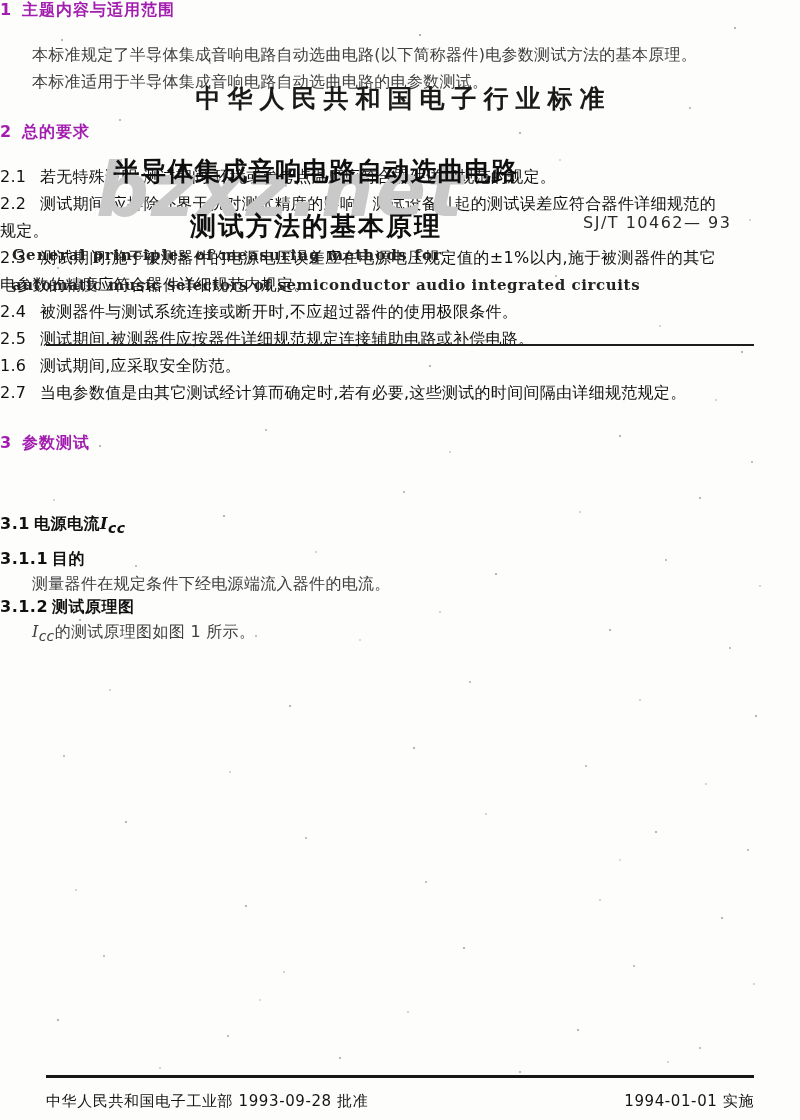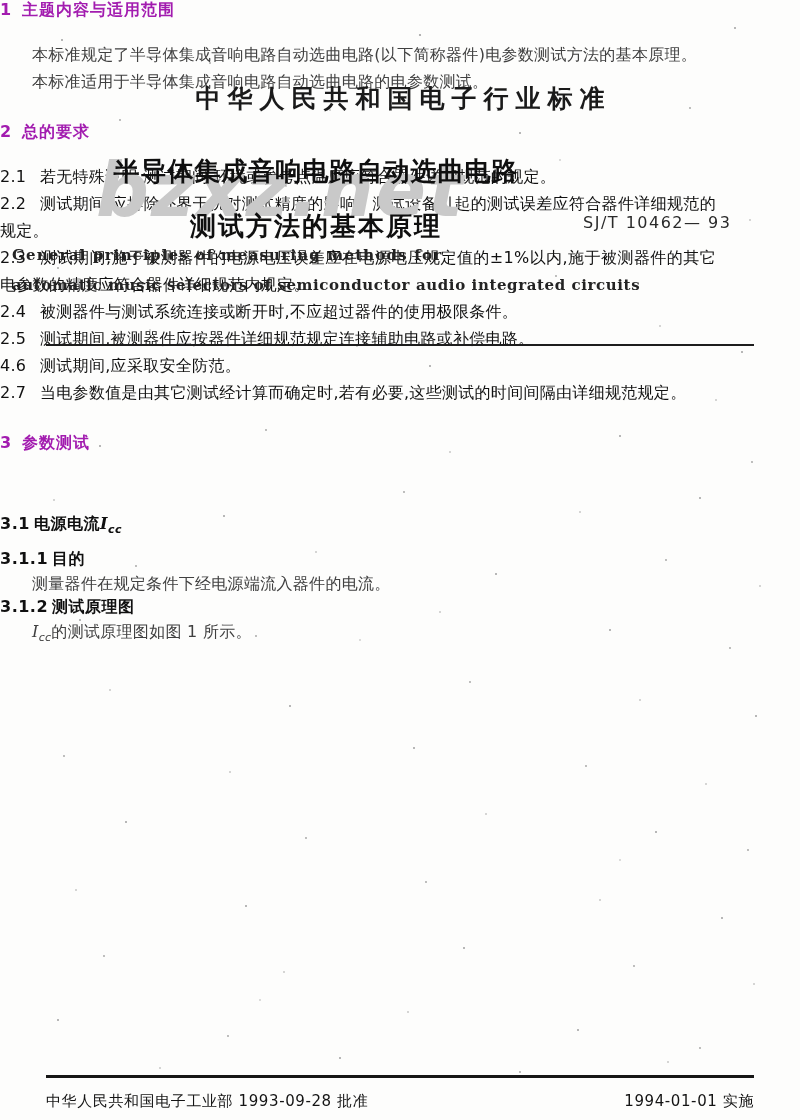--- a/index.html
+++ b/index.html
@@ -156,21 +156,21 @@
   }
   .sub-head .num { display: inline-block; min-width: 52px; }
   .sub-head .num.short { min-width: 34px; margin-top: 40px; }
   .gap-s { height: 13px; }
   .gap-m { height: 20px; }
   .gap-l { height: 27px; }
   var, .ital {
     font-style: italic;
     font-family: "DejaVu Serif", "Liberation Serif", serif;
   }
-  .sub { font-size: 11px; vertical-align: sub; font-style: italic; }
+  .sub { font-size: 14px; vertical-align: sub; font-style: italic; }
 
   
   #bottom-rule {
     left: 46px;
     top: 1075px;
     width: 708px;
     height: 3px;
     background: #161616;
   }
   #footer {
@@ -236,21 +236,21 @@
     <div class="clause">
       <span class="num">2.3</span><span>测试期间,施于被测器件的电源电压误差应在电源电压规定值的±1%以内,施于被测器件的其它电参数的精度应符合器件详细规范内规定。</span>
     </div>
     <div class="clause">
       <span class="num">2.4</span><span>被测器件与测试系统连接或断开时,不应超过器件的使用极限条件。</span>
     </div>
     <div class="clause">
       <span class="num">2.5</span><span>测试期间,被测器件应按器件详细规范规定连接辅助电路或补偿电路。</span>
     </div>
     <div class="clause">
-      <span class="num">4.6</span><span>测试期间,应采取安全防范。</span>
+      <span class="num">1.6</span><span>测试期间,应采取安全防范。</span>
     </div>
     <div class="clause">
       <span class="num">2.7</span><span>当电参数值是由其它测试经计算而确定时,若有必要,这些测试的时间间隔由详细规范规定。</span>
     </div>
 
     <div class="gap-l"></div>
 
     <div class="sec-head">
       <span class="num">3</span><span>参数测试</span>
     </div>

